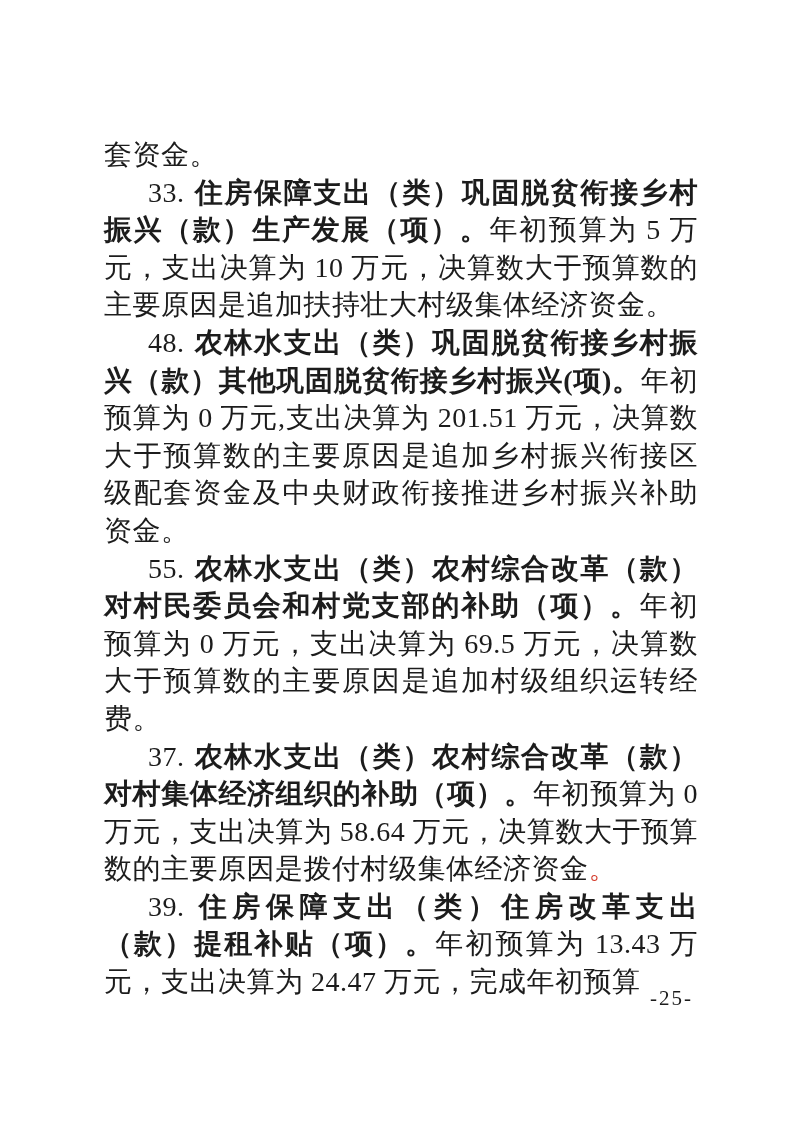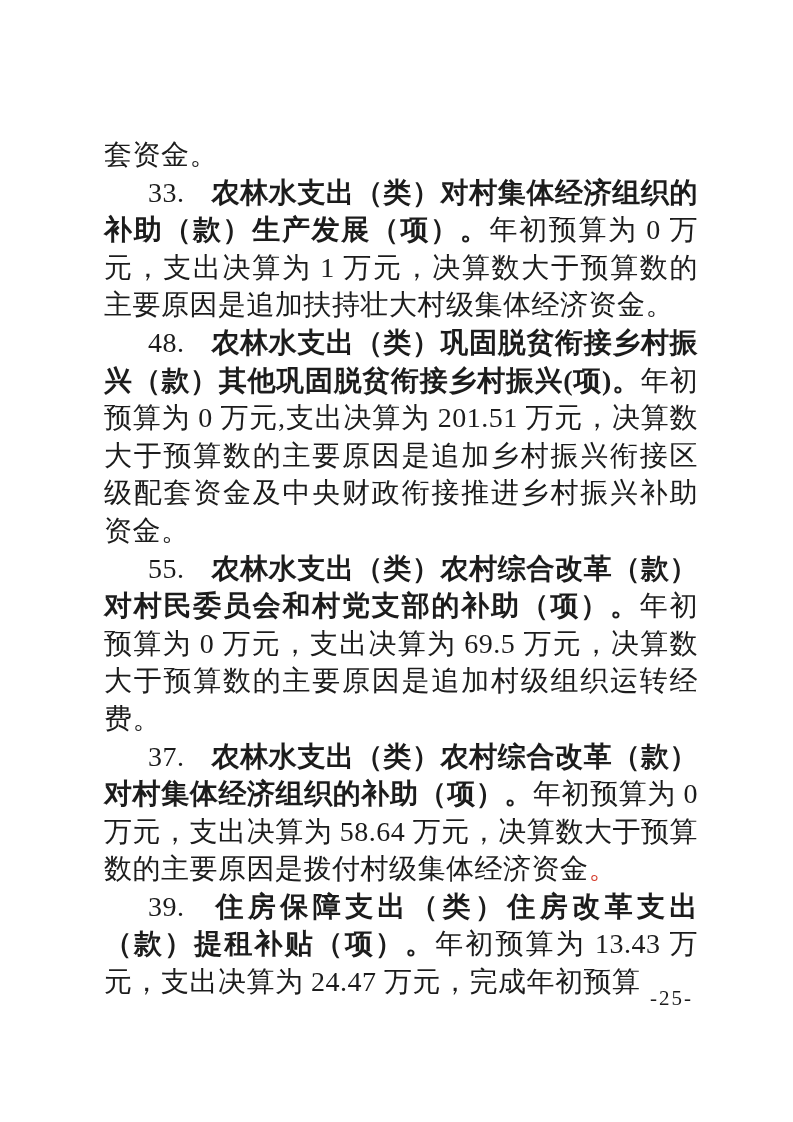--- a/index.html
+++ b/index.html
@@ -30,21 +30,21 @@
     text-align: justify;
     text-justify: inter-character;
   }
   p.carryover {
     text-indent: 0;
   }
   p.para {
     text-indent: 44px;
   }
   .num {
-    margin-right: 27px;
+    margin-right: 9px;
   }
   .title {
     font-weight: 700;
   }
   .red-punct {
     
     color: #d43a2a;
   }
   .footer-pagenum {
     position: absolute;
@@ -57,21 +57,21 @@
   }
 </style>
 </head>
 <body>
 
 <div class="page">
   <div class="text-block">
 
     <p class="carryover"><span>套资金。</span></p>
 
-    <p class="para"><span class="num">33.</span><span class="title">农林水支出（类）对村集体经济组织的补助（款）生产发展（项）。</span><span>年初预算为 0 万元，支出决算为 1 万元，决算数大于预算数的主要原因是追加扶持壮大村级集体经济资金。</span><span class="red-punct" style="color: rgb(212, 58, 42);"></span></p>
+    <p class="para"><span class="num">33.</span><span class="title">住房保障支出（类）巩固脱贫衔接乡村振兴（款）生产发展（项）。</span><span>年初预算为 5 万元，支出决算为 10 万元，决算数大于预算数的主要原因是追加扶持壮大村级集体经济资金。</span><span class="red-punct" style="color: rgb(212, 58, 42);"></span></p>
 
     <p class="para"><span class="num">48.</span><span class="title">农林水支出（类）巩固脱贫衔接乡村振兴（款）其他巩固脱贫衔接乡村振兴(项)。</span><span>年初预算为 0 万元,支出决算为 201.51 万元，决算数大于预算数的主要原因是追加乡村振兴衔接区级配套资金及中央财政衔接推进乡村振兴补助资金。</span><span class="red-punct" style="color: rgb(212, 58, 42);"></span></p>
 
 
     <p class="para"><span class="num">55.</span><span class="title">农林水支出（类）农村综合改革（款）对村民委员会和村党支部的补助（项）。</span><span>年初预算为 0 万元，支出决算为 69.5 万元，决算数大于预算数的主要原因是追加村级组织运转经费。</span><span class="red-punct" style="color: rgb(212, 58, 42);"></span></p>
 
     <p class="para"><span class="num">37.</span><span class="title">农林水支出（类）农村综合改革（款）对村集体经济组织的补助（项）。</span><span>年初预算为 0 万元，支出决算为 58.64 万元，决算数大于预算数的主要原因是拨付村级集体经济资金</span><span class="red-punct" style="color: rgb(212, 58, 42);">。</span></p>
 
 
     <p class="para"><span class="num">39.</span><span class="title">住房保障支出（类）住房改革支出（款）提租补贴（项）。</span><span>年初预算为 13.43 万元，支出决算为 24.47 万元，完成年初预算</span><span class="red-punct" style="color: rgb(212, 58, 42);"></span></p>

